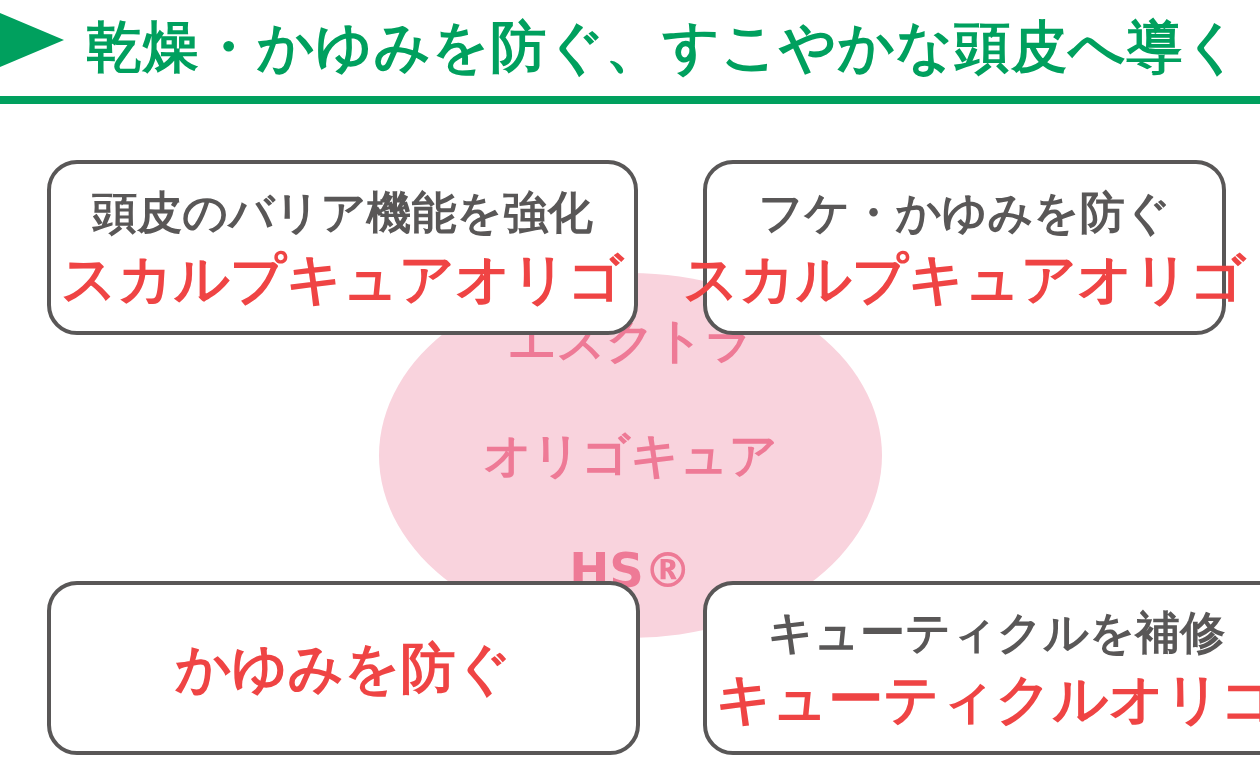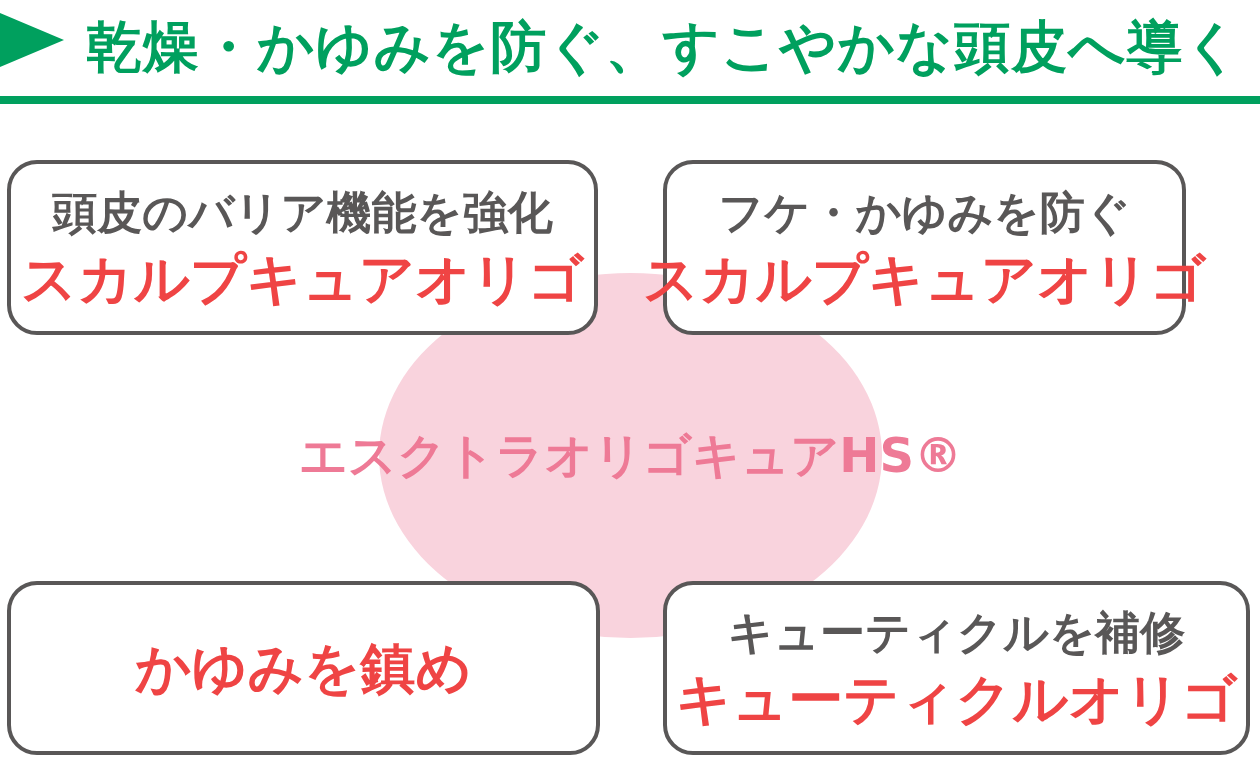--- a/index.html
+++ b/index.html
@@ -54,23 +54,25 @@
   .ellipse {
     position: absolute;
     left: 379px;
     top: 273px;
     width: 503px;
     height: 365px;
     background: #f9d3dd;
     border-radius: 50%;
     z-index: 1;
     display: flex;
+    flex-direction: column;
     align-items: center;
     justify-content: center;
     text-align: center;
+    gap: 44px;
   }
   .ellipse .eline {
     font-size: 48px;
     line-height: 71px;
     font-weight: bold;
     color: #ee7a96;
     white-space: nowrap;
   }
 
   
@@ -80,20 +82,21 @@
     background: #ffffff;
     border: 4px solid #595757;
     border-radius: 30px;
     z-index: 2;
     display: flex;
     flex-direction: column;
     align-items: center;
     justify-content: center;
     gap: 12px;
     text-align: center;
+    margin-left: 40px;
   }
   .bbox .benefit {
     font-size: 45px;
     line-height: 50px;
     font-weight: bold;
     color: #595757;
     white-space: nowrap;
   }
   .bbox .ingredient {
     font-size: 55px;
@@ -126,21 +129,21 @@
     <div class="benefit">頭皮のバリア機能を強化</div>
     <div class="ingredient">スカルプキュアオリゴ</div>
   </div>
 
   <div class="bbox tr">
     <div class="benefit">フケ・かゆみを防ぐ</div>
     <div class="ingredient">スカルプキュアオリゴ</div>
   </div>
 
   <div class="bbox bl">
-    <div class="ingredient">かゆみを鎮め</div>
+    <div class="ingredient">かゆみを防ぐ</div>
   </div>
 
   <div class="bbox br">
     <div class="benefit">キューティクルを補修</div>
     <div class="ingredient">キューティクルオリゴ</div>
   </div>
 
 </div>
 
 </body></html>

